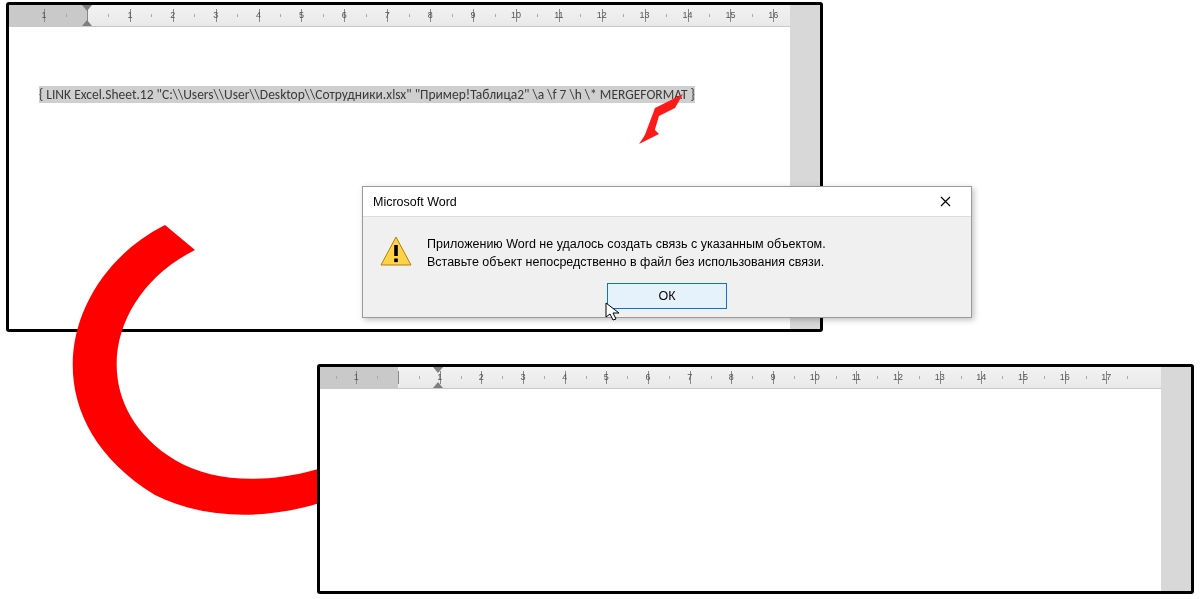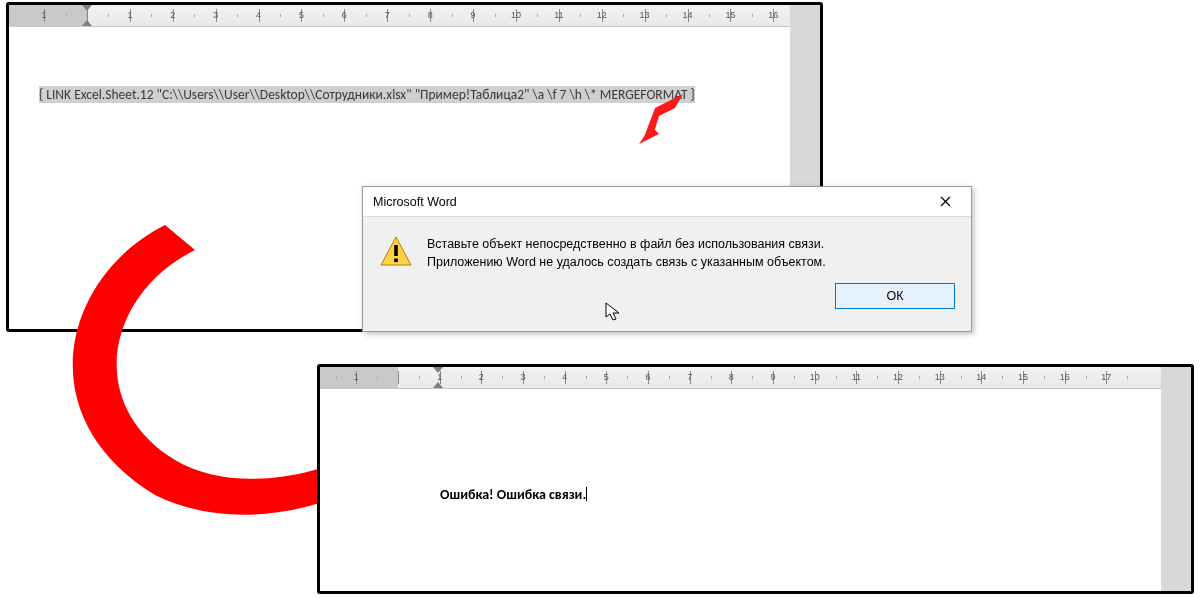--- a/index.html
+++ b/index.html
@@ -121,22 +121,22 @@
   }
   .dialog .content {
     display:flex;
     padding: 18px 16px 12px 16px;
     gap: 14px;
     align-items:flex-start;
     background:#f0f0f0;
   }
   .dialog .msg { line-height:1.45; }
   .dialog .buttons {
-    display:flex; justify-content:flex-end;
-    padding: 0 16px 22px 16px;
+    display:flex; justify-content:center;
+    padding: 0 16px 8px 16px;
     background:#f0f0f0;
   }
   .dialog .ok-btn {
     width:120px; height:26px;
     border:1px solid #0078d7;
     background:#e5f1fb;
     font-size:12.5px;
     display:flex; align-items:center; justify-content:center;
     position:relative;
   }
@@ -249,22 +249,22 @@
       </svg>
     </div>
   </div>
   <div class="content">
     <svg class="warn-icon" viewBox="0 0 34 34">
       <polygon points="17,2 32,30 2,30" fill="#ffd24a" stroke="#b08000" stroke-width="1"></polygon>
       <rect x="15.2" y="10" width="3.6" height="11" fill="#000"></rect>
       <rect x="15.2" y="23.5" width="3.6" height="3.6" fill="#000"></rect>
     </svg>
     <div class="msg">
+      <div>Приложению Word не удалось создать связь с указанным объектом.</div>
       <div>Вставьте объект непосредственно в файл без использования связи.</div>
-      <div>Приложению Word не удалось создать связь с указанным объектом.</div>
     </div>
   </div>
   <div class="buttons">
     <div class="ok-btn">
       <span>ОК</span>
     </div>
   </div>
 </div>
 
 <svg class="cursor-arrow" style="left:605px; top:302px;" viewBox="0 0 16 20">
@@ -342,16 +342,13 @@
       <div class="tick-major" style="left: 744.667px;"></div>
       <div class="tick-label" style="left: 744.667px;">16</div>
       <div class="tick-minor" style="left: 765.5px;"></div>
       <div class="tick-major" style="left: 786.333px;"></div>
       <div class="tick-label" style="left: 786.333px;">17</div>
       <div class="tick-minor" style="left: 807.167px;"></div>
       <div class="indent-marker" style="left: 118px;"></div>
       <div class="indent-marker bottom" style="left: 118px;"></div>
     </div>
   <div class="page-margin-shadow"></div>
-  <div class="page-body" style="padding-top:96px; padding-left:120px;">
-    <span class="error-text">Ошибка! Ошибка связи.</span><span class="text-cursor"></span>
-  </div>
 </div>
 
 </body></html>

